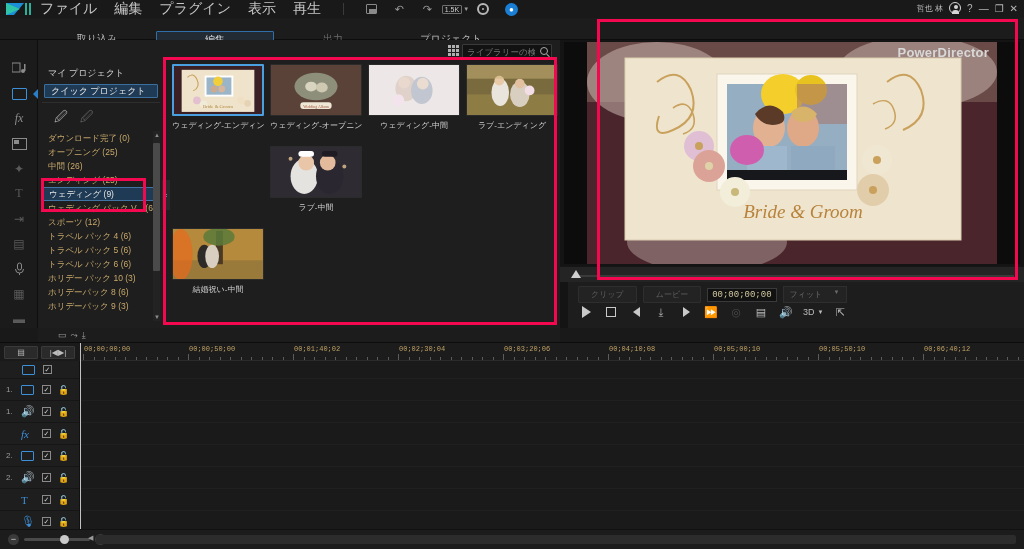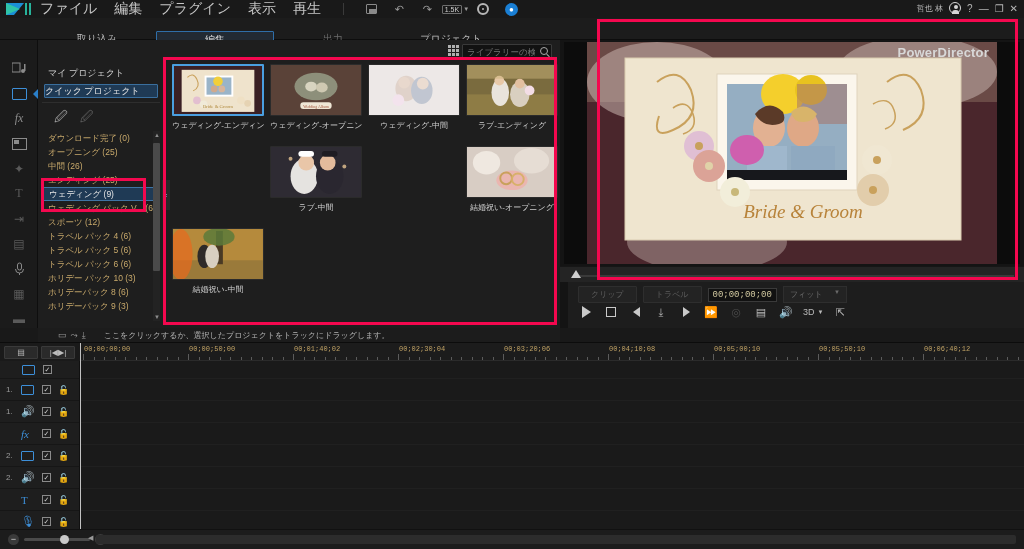--- a/index.html
+++ b/index.html
@@ -68,21 +68,21 @@
   .searchbox input { background:transparent; border:0; outline:0; color:#9b9b9b; font-size:8.5px;
                      padding-left:4px; width:72px; font-family:"Liberation Sans", sans-serif; }
   .mag { position:absolute; right:3px; top:2px; width:8px; height:8px; border:1.2px solid #a8a8a8;
          border-radius:50%; }
   .mag:after { content:""; position:absolute; right:-3px; bottom:-2px; width:4px; height:1.2px;
                background:#a8a8a8; transform:rotate(45deg); }
 
   
   .tree { position:absolute; left:4px; top:24px; width:118px; height:258px; background:#1e1e1e; }
   .tree-head { font-size:9px; color:#cfcfcf; padding:3px 6px; }
-  .tree-sel-top { margin:1px 2px; height:14px; line-height:13px; font-size:9px;
+  .tree-sel-top { margin:1px 2px; height:14px; line-height:13px; padding-left:6px; font-size:9px;
                   color:#e3e3e3; background:#1f3a55; border:1px solid #3a6f9e; border-radius:1px; }
   .tree-divider { height:1px; background:#2e2e2e; margin:4px 0 2px 0; }
   .tree-icons { height:26px; display:flex; align-items:center; gap:12px; padding-left:12px; color:#9a9a9a; font-size:13px; }
   .tree-list { position:relative; height:190px; overflow:hidden; }
   .tree-item { font-size:8.5px; color:#c8a96b; height:14px; line-height:14px; padding-left:6px; white-space:nowrap; }
   .tree-item.sel { background:#1f3a55; border:1px solid #3f74a4; color:#e6e6e6; height:14px; line-height:12px; }
   .tscroll { position:absolute; right:0px; top:0; width:7px; height:190px; background:#232323; }
   .tscroll .thumbt { position:absolute; left:0; top:12px; width:7px; height:128px; background:#4a4a4a; border-radius:1px;}
   .tsc-arrow { position:absolute; left:1px; color:#8d8d8d; font-size:6px; }
 
@@ -392,33 +392,20 @@
             <rect x="28" y="4" width="16" height="6" rx="3" fill="#fff"></rect>
             <rect x="52" y="4" width="16" height="6" rx="3" fill="#1e1c22"></rect>
             <circle cx="20" cy="12" r="2" fill="#ffd9a0" opacity=".7"></circle>
             <circle cx="75" cy="20" r="2" fill="#ffd9a0" opacity=".7"></circle>
           </svg>
         </div>
         <div class="cap">ラブ-中間</div>
       </div>
 
 
-      <div class="tcell" style="left:294px; top:82px;">
-        <div class="shot">
-          <svg class="ph" viewBox="0 0 92 52" preserveAspectRatio="none">
-            <rect width="92" height="52" fill="#d8cdc4"></rect>
-            <ellipse cx="20" cy="16" rx="14" ry="12" fill="#efe8e0"></ellipse>
-            <ellipse cx="66" cy="14" rx="18" ry="13" fill="#e6ddd4"></ellipse>
-            <ellipse cx="46" cy="34" rx="16" ry="10" fill="#eab6b0"></ellipse>
-            <circle cx="40" cy="32" r="6" fill="none" stroke="#c9a15c" stroke-width="2"></circle>
-            <circle cx="52" cy="33" r="6" fill="none" stroke="#d8b06a" stroke-width="2"></circle>
-          </svg>
-        </div>
-        <div class="cap">結婚祝い-オープニング</div>
-      </div>
 
       <div class="tcell" style="left:0px;  top:164px;">
         <div class="shot">
           <svg class="ph" viewBox="0 0 92 52" preserveAspectRatio="none">
             <rect width="92" height="52" fill="#b58a3c"></rect>
             <rect y="32" width="92" height="20" fill="#9a7a3a"></rect>
             <ellipse cx="8" cy="26" rx="12" ry="26" fill="#e86a1c" opacity=".7"></ellipse>
             <rect x="44" y="2" width="7" height="34" fill="#4a3a24"></rect>
             <ellipse cx="47" cy="8" rx="16" ry="9" fill="#5c7a3a" opacity=".85"></ellipse>
             <ellipse cx="32" cy="28" rx="7" ry="12" fill="#2e2a28"></ellipse>
@@ -430,21 +417,20 @@
 
     </div>
   </div>
 
   <div class="hintbar">
     <div class="hint-icons">
       <span>▭</span>
       <span>⤳</span>
       <span>⤓</span>
     </div>
-    <div class="hint-txt">ここをクリックするか、選択したプロジェクトをトラックにドラッグします。</div>
   </div>
 
   <div class="preview">
     <div class="pv-stage">
       <div class="pv-video">
         <svg width="410" height="222" viewBox="0 0 410 222" preserveAspectRatio="none">
           <rect width="410" height="222" fill="#4a262c"></rect>
           <rect y="0" width="410" height="60" fill="#6a4a46"></rect>
           <ellipse cx="70" cy="40" rx="70" ry="40" fill="#c9b4ae" opacity=".55"></ellipse>
           <ellipse cx="330" cy="30" rx="80" ry="36" fill="#d8c8c2" opacity=".45"></ellipse>
@@ -490,21 +476,21 @@
     </div>
 
     <div class="pv-scrub">
       <div class="scrub-line"></div>
       <div class="scrub-head"></div>
     </div>
 
     <div class="pv-ctrl">
       <div class="ctl-row1">
         <span class="cbtn">クリップ</span>
-        <span class="cbtn">トラベル</span>
+        <span class="cbtn">ムービー</span>
         <span class="tcode">00;00;00;00</span>
         <span class="fitsel">
           <span>フィット</span>
           <span style="font-size:6px;">▼</span>
         </span>
       </div>
       <div class="ctl-row2">
         <span class="pbtn">
             <span class="tri-r"></span>
           </span>

